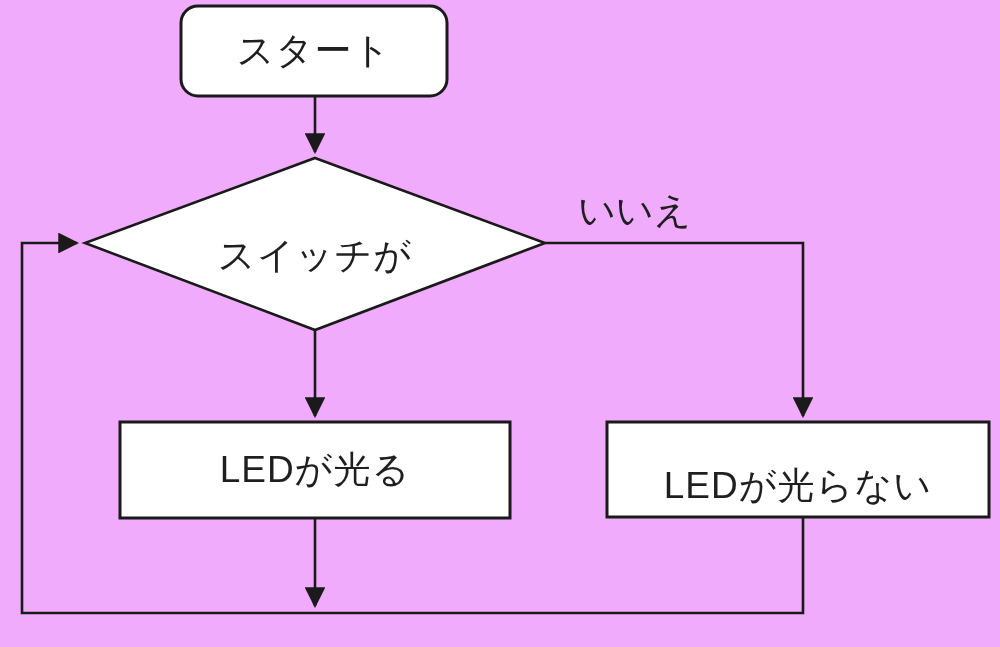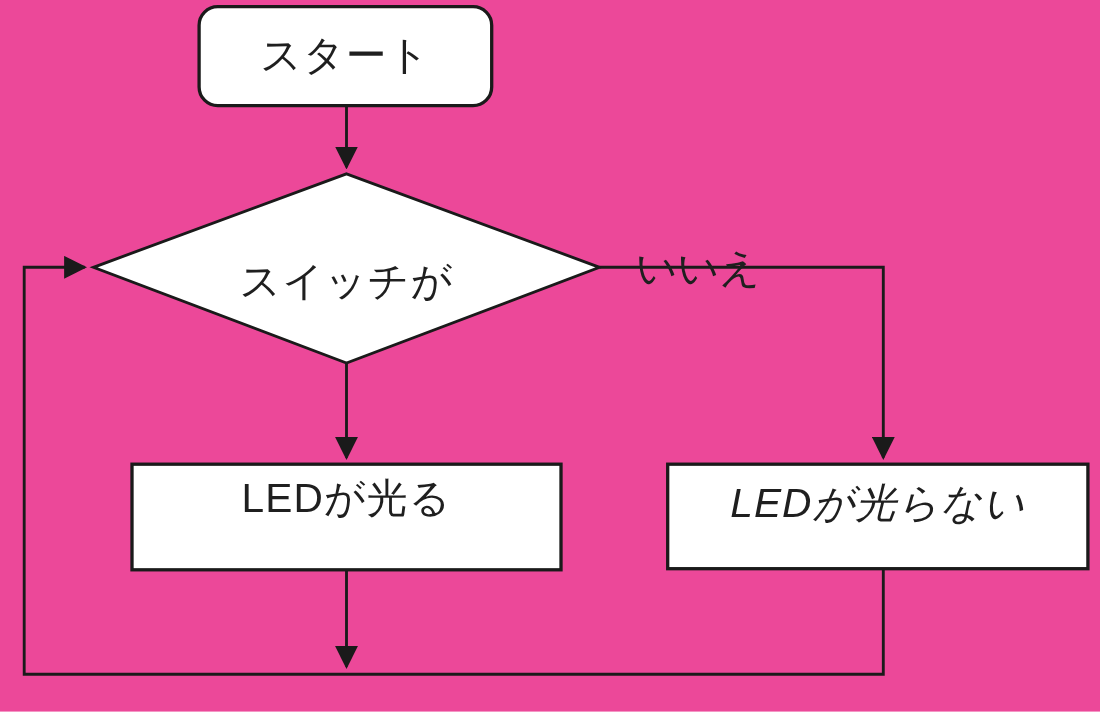--- a/index.html
+++ b/index.html
@@ -4,21 +4,21 @@
 <style>
   html, body {
     margin: 0;
     padding: 0;
     background: #ffffff;
   }
   #stage {
     position: relative;
     width: 1000px;
     height: 647px;
-    background: #ec4899;
+    background: #f0abfc;
     overflow: hidden;
     font-family: "Liberation Sans", sans-serif;
   }
   #flow-svg {
     position: absolute;
     left: 0;
     top: 0;
     width: 1000px;
     height: 647px;
   }
@@ -74,20 +74,20 @@
   </svg>
 
   <div class="node-label" style="left:181px; top:6px; width:266px; height:90px;">スタート</div>
 
   <div class="node-label" style="left:115px; top:196px; width:400px; height:96px;margin-top:12px;">
     <span>
       <span>スイッチが</span><br>
     </span>
   </div>
 
-  <div class="node-label" style="left:120px; top:405px; width:390px; height:96px;">LEDが光る</div>
+  <div class="node-label" style="left:120px; top:422px; width:390px; height:96px;">LEDが光る</div>
 
-  <div class="node-label" style="left:607px; top:410px; width:382px; height:95px;font-style:italic;">LEDが光らない</div>
+  <div class="node-label" style="left:607px; top:438px; width:382px; height:95px;">LEDが光らない</div>
 
 
-  <div class="edge-label" style="left:578px; top:192px;margin-top:33px;">いいえ</div>
+  <div class="edge-label" style="left:578px; top:192px;">いいえ</div>
 
 </div>
 
 </body></html>

